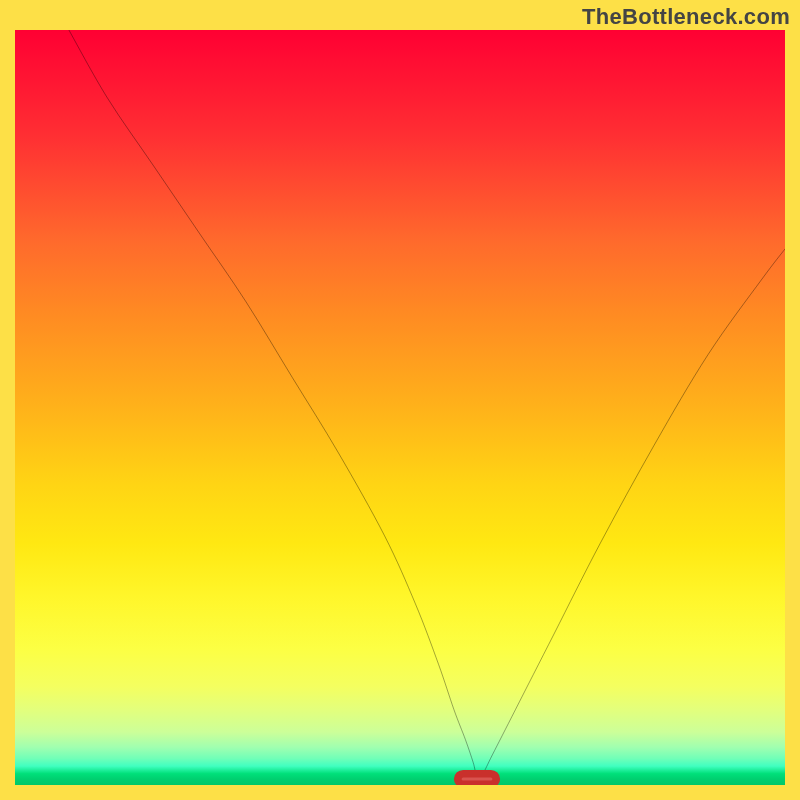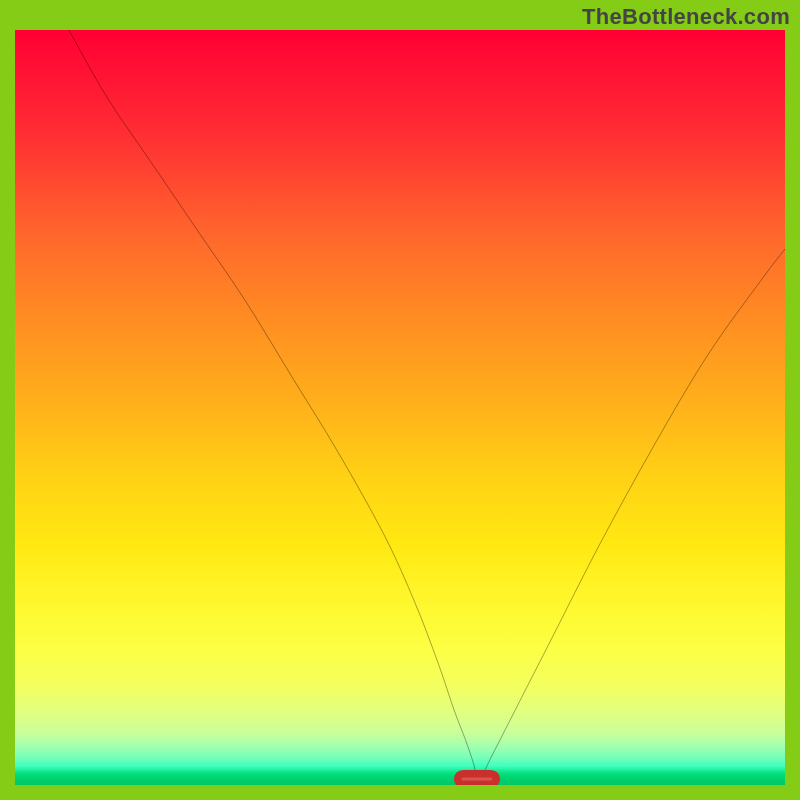--- a/index.html
+++ b/index.html
@@ -8,21 +8,21 @@
     width: 800px;
     height: 800px;
     background: #000;
     overflow: hidden;
     font-family: Arial, Helvetica, sans-serif;
   }
   .frame {
     position: relative;
     width: 800px;
     height: 800px;
-    background: #84cc16;
+    background: #fde047;
   }
   .watermark {
     position: absolute;
     top: 4px;
     right: 10px;
     color: #444;
     font-size: 22px;
     font-weight: 600;
     letter-spacing: 0.3px;
     z-index: 10;

